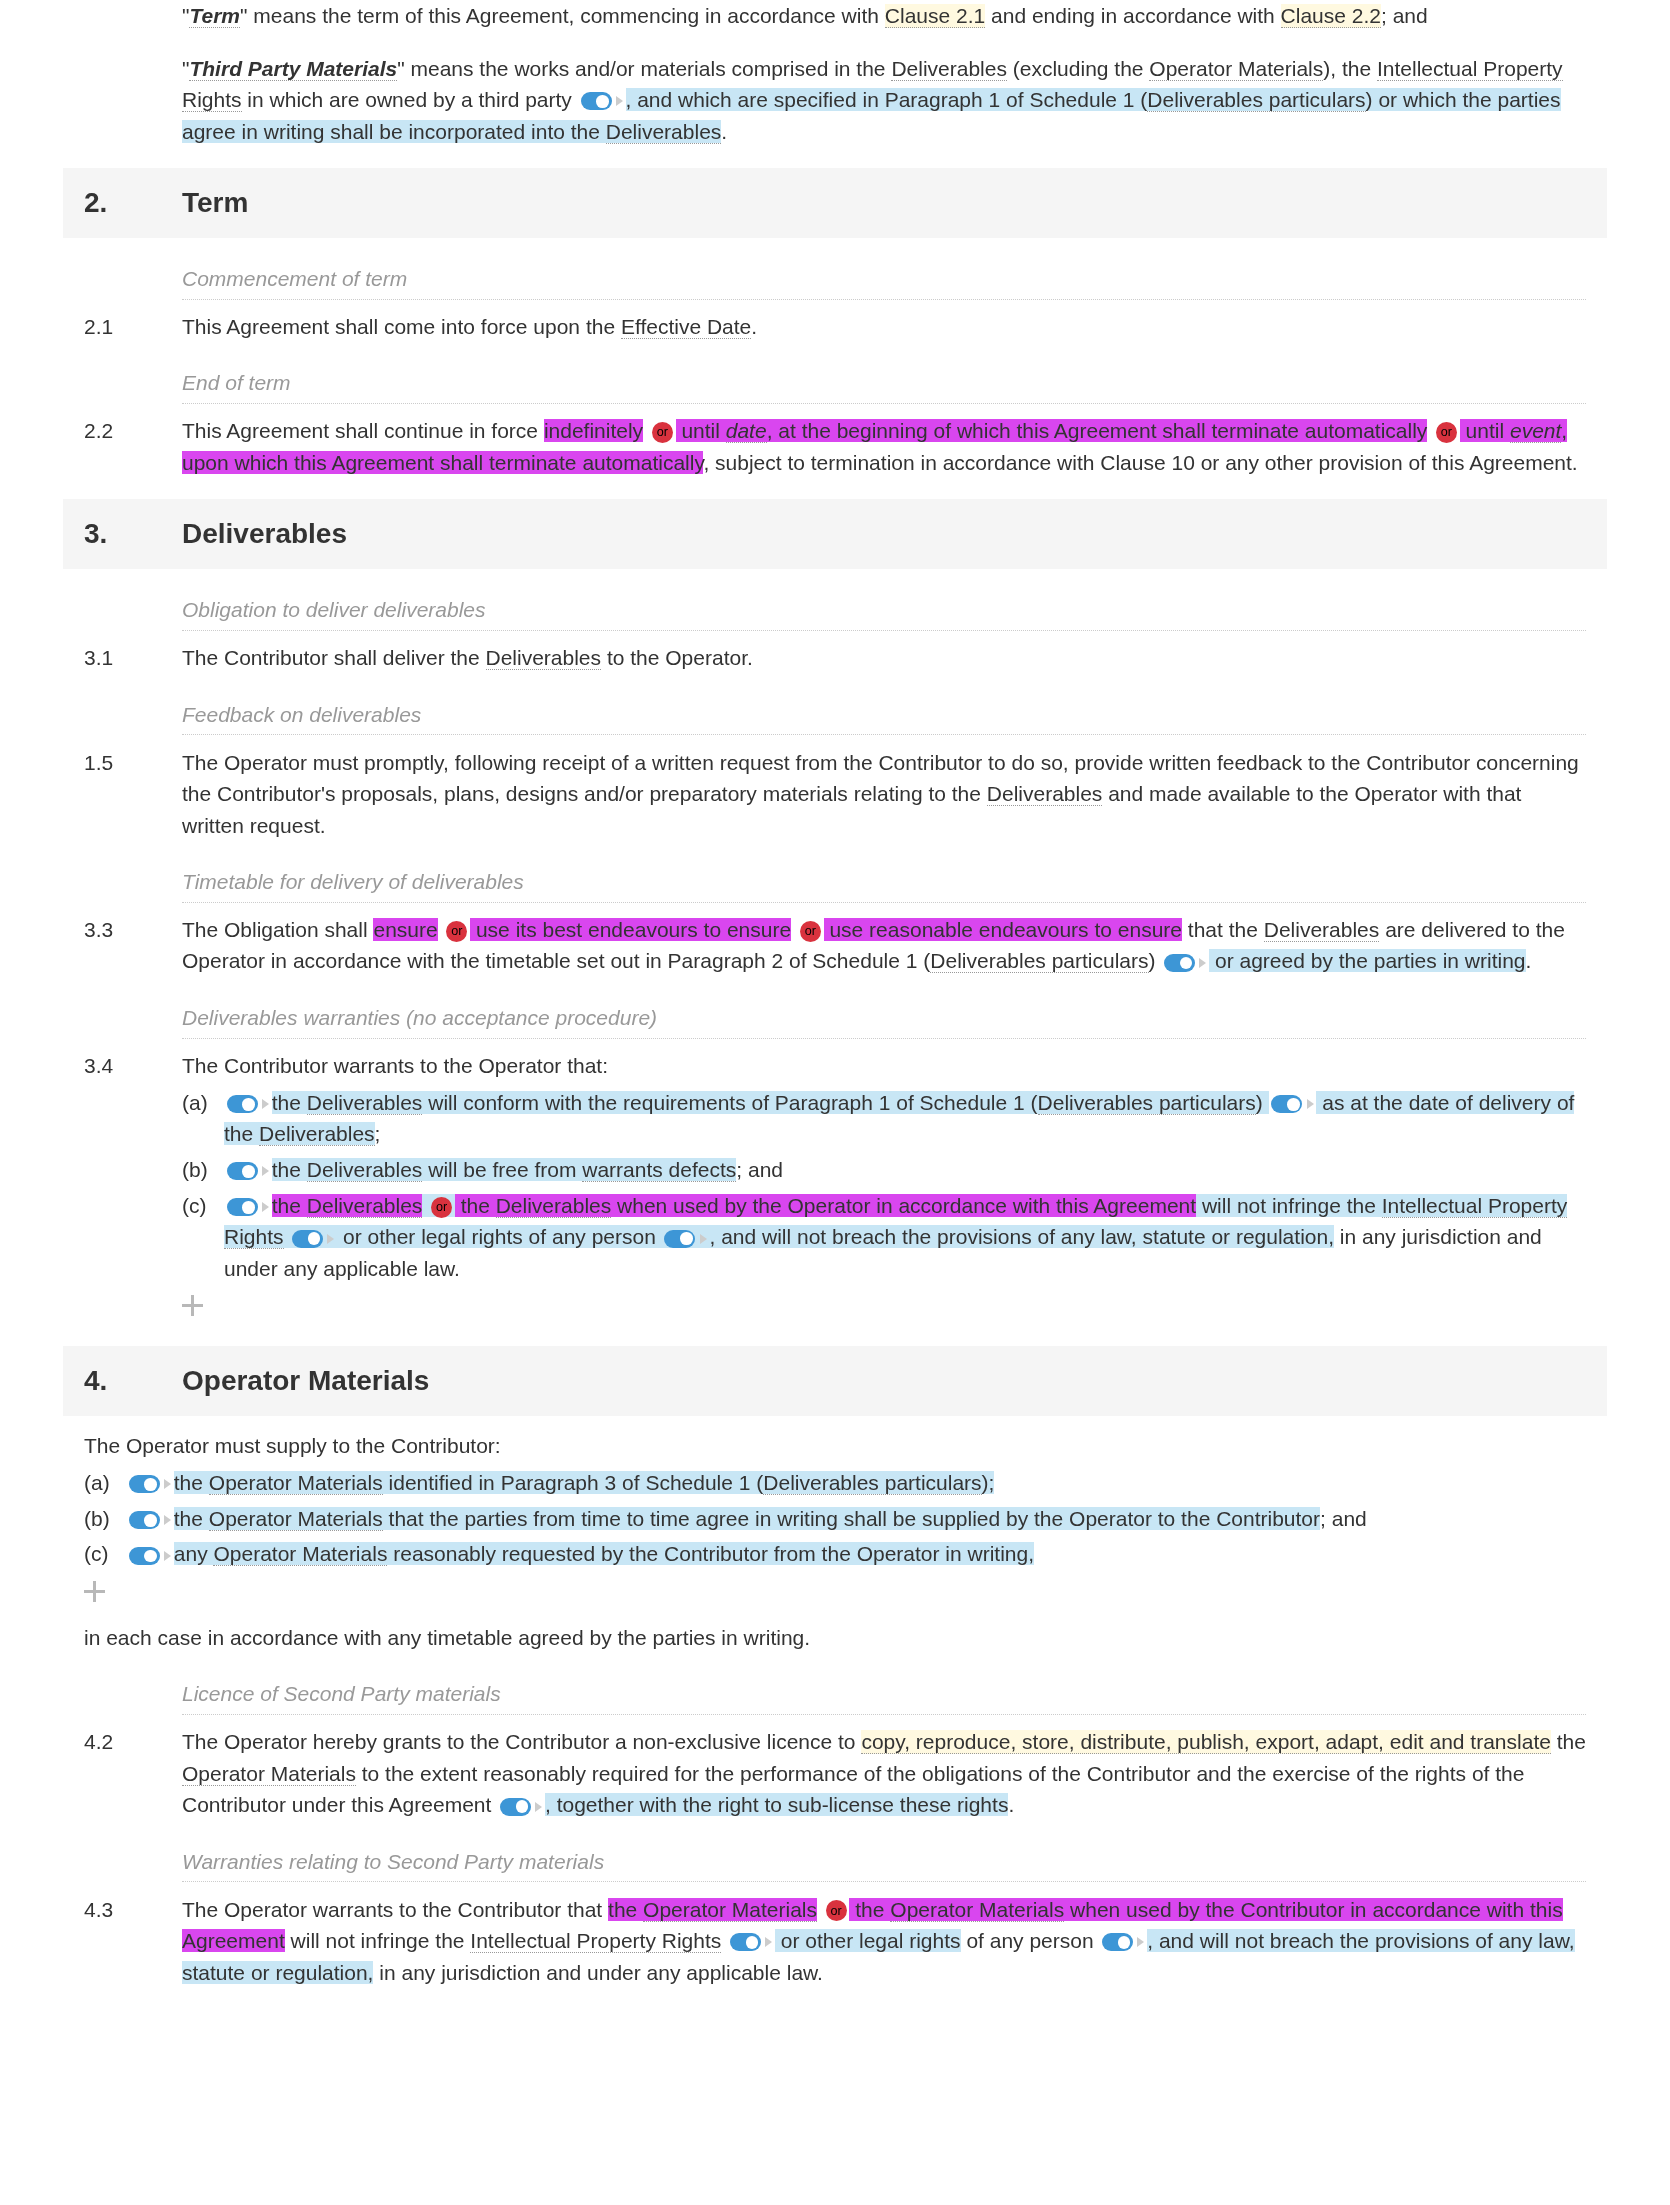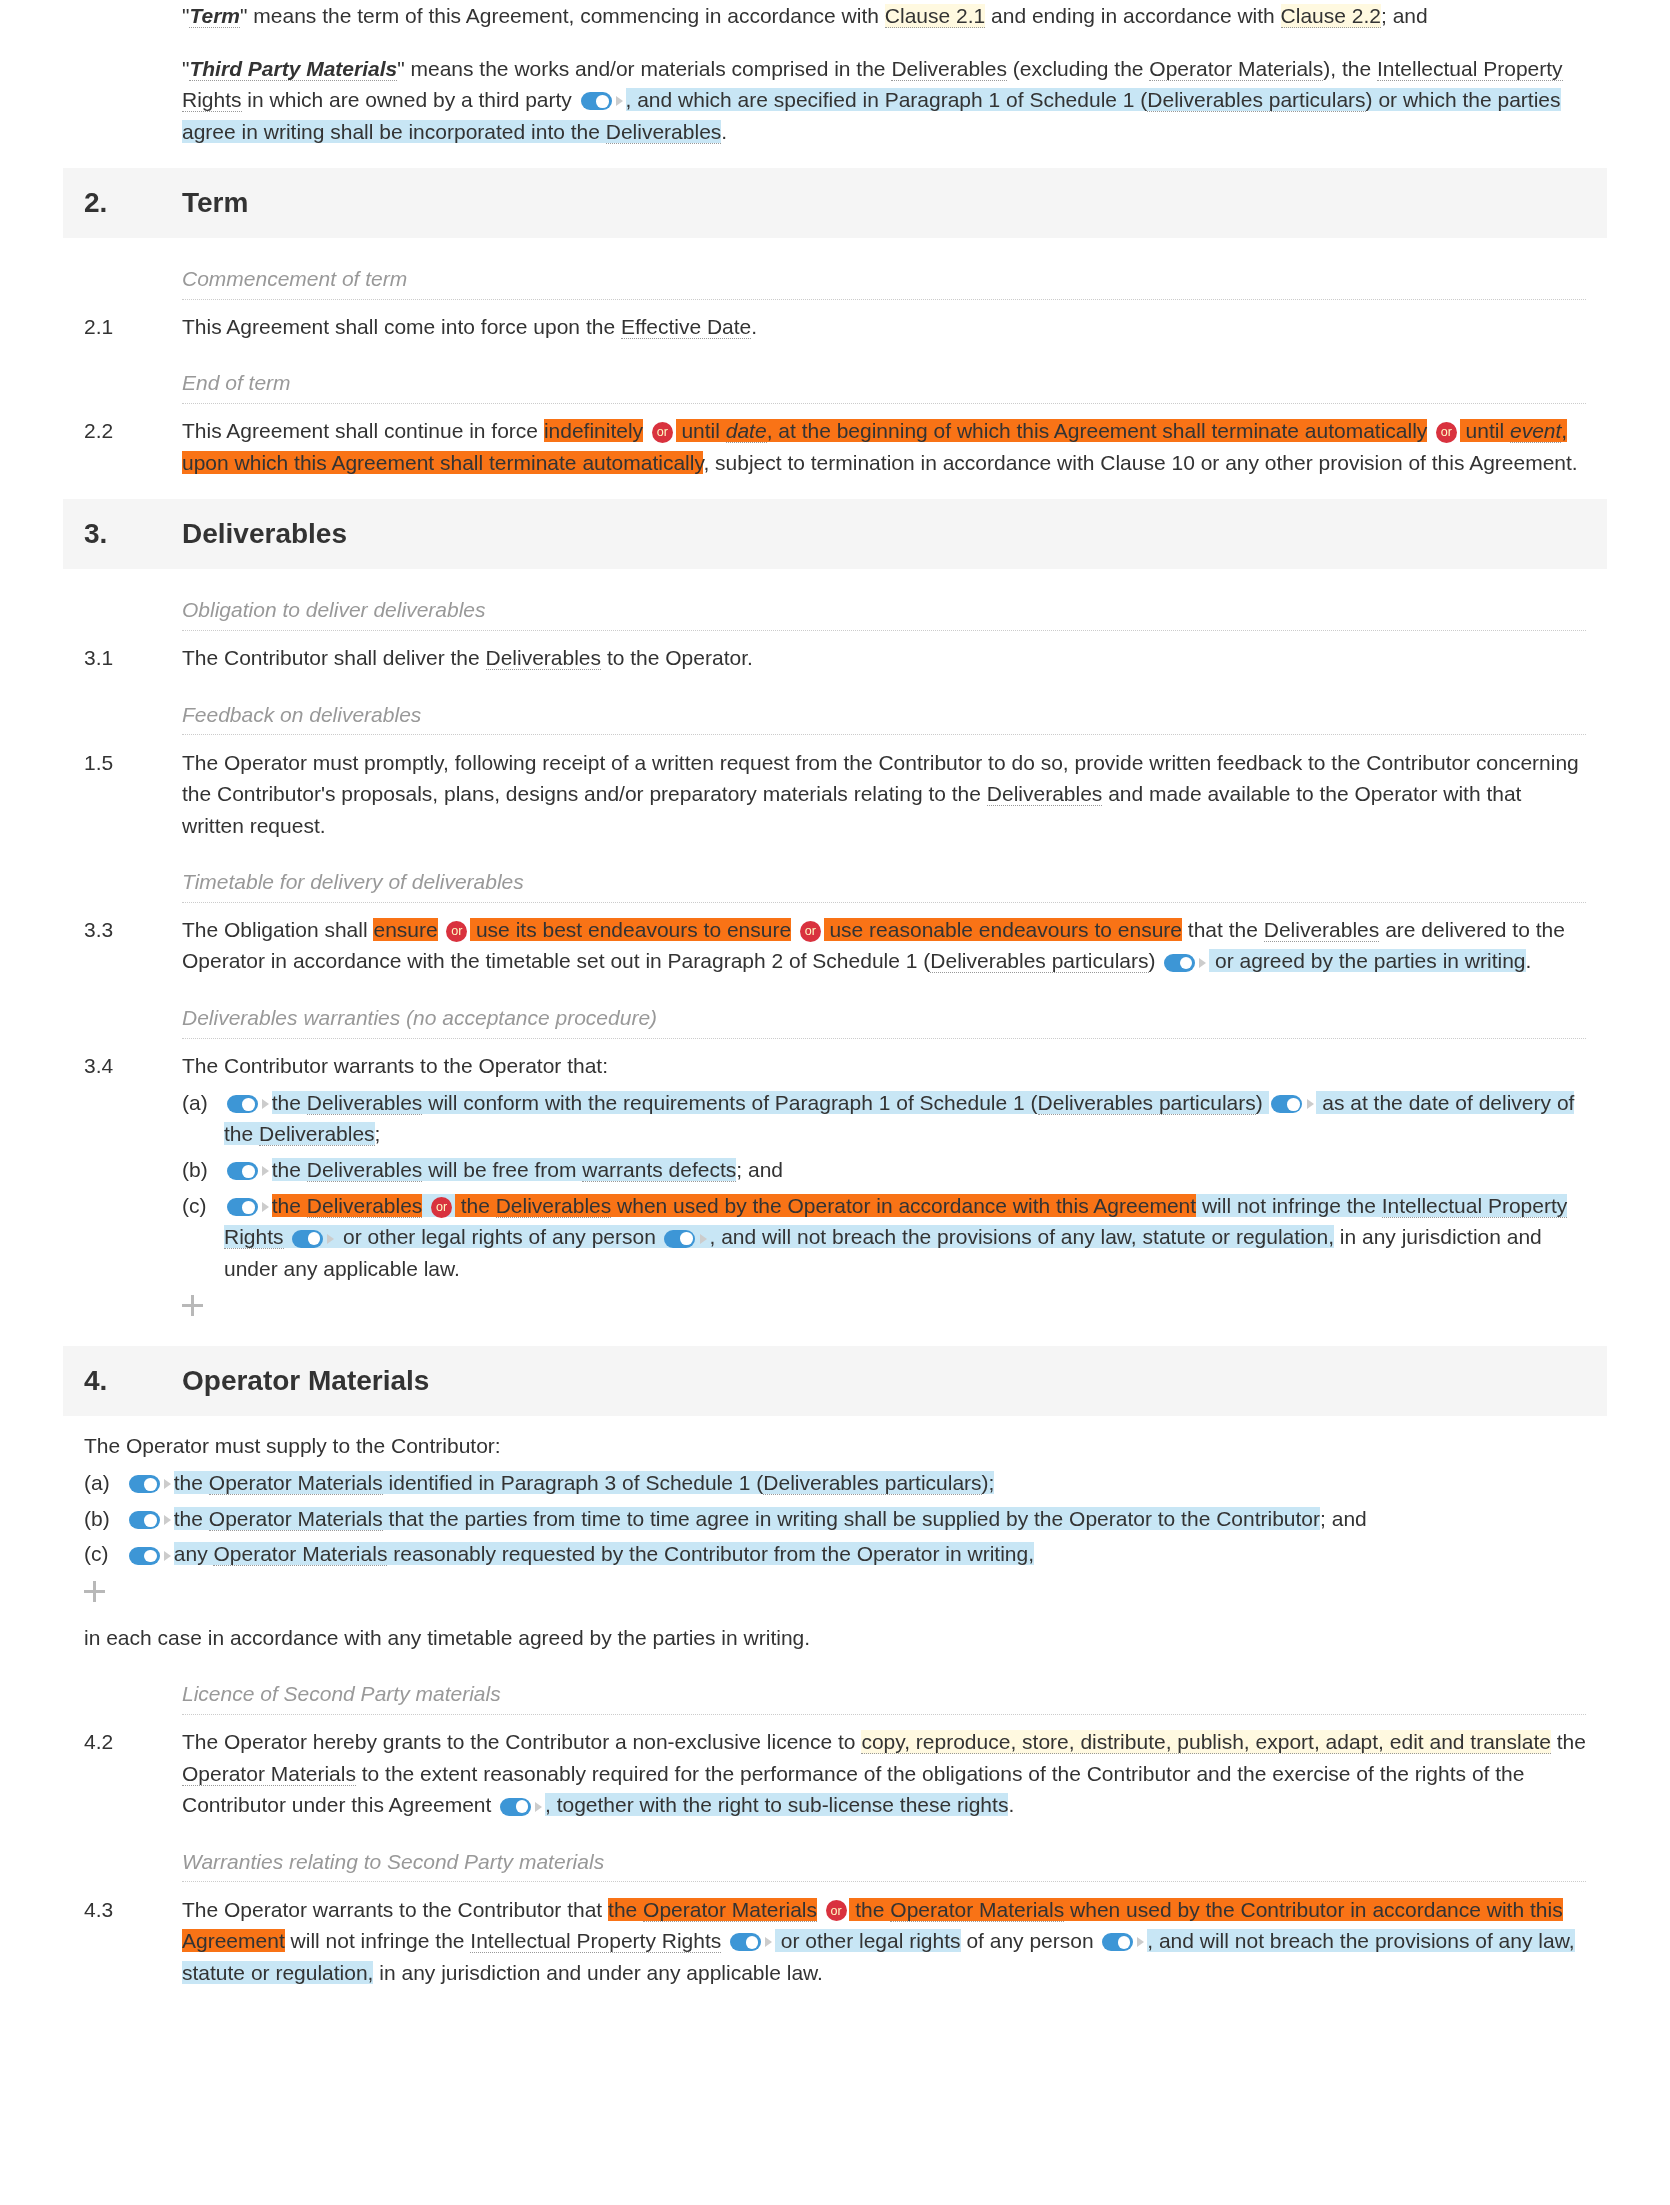--- a/index.html
+++ b/index.html
@@ -72,32 +72,32 @@
     font-weight: bold;
     font-style: italic;
   }
   .hl-yellow {
     background: #fff9e0;
   }
   .hl-blue {
     background: #c8e6f5;
   }
   .hl-pink {
-    background: #f97316;
+    background: #d946ef;
   }
   .hl-italic {
     font-style: italic;
     margin-top: 26px;
   }
   .or-badge {
     display: inline-flex;
     align-items: center;
     justify-content: center;
     background: #d9323e;
-    color: #fef9c3;
+    color: #000000;
     font-size: 12.6px;
     width: 21px;
     height: 21px;
     border-radius: 50%;
     vertical-align: middle;
     margin: 0 2.8px;
   }
   .toggle {
     display: inline-flex;
     align-items: center;

